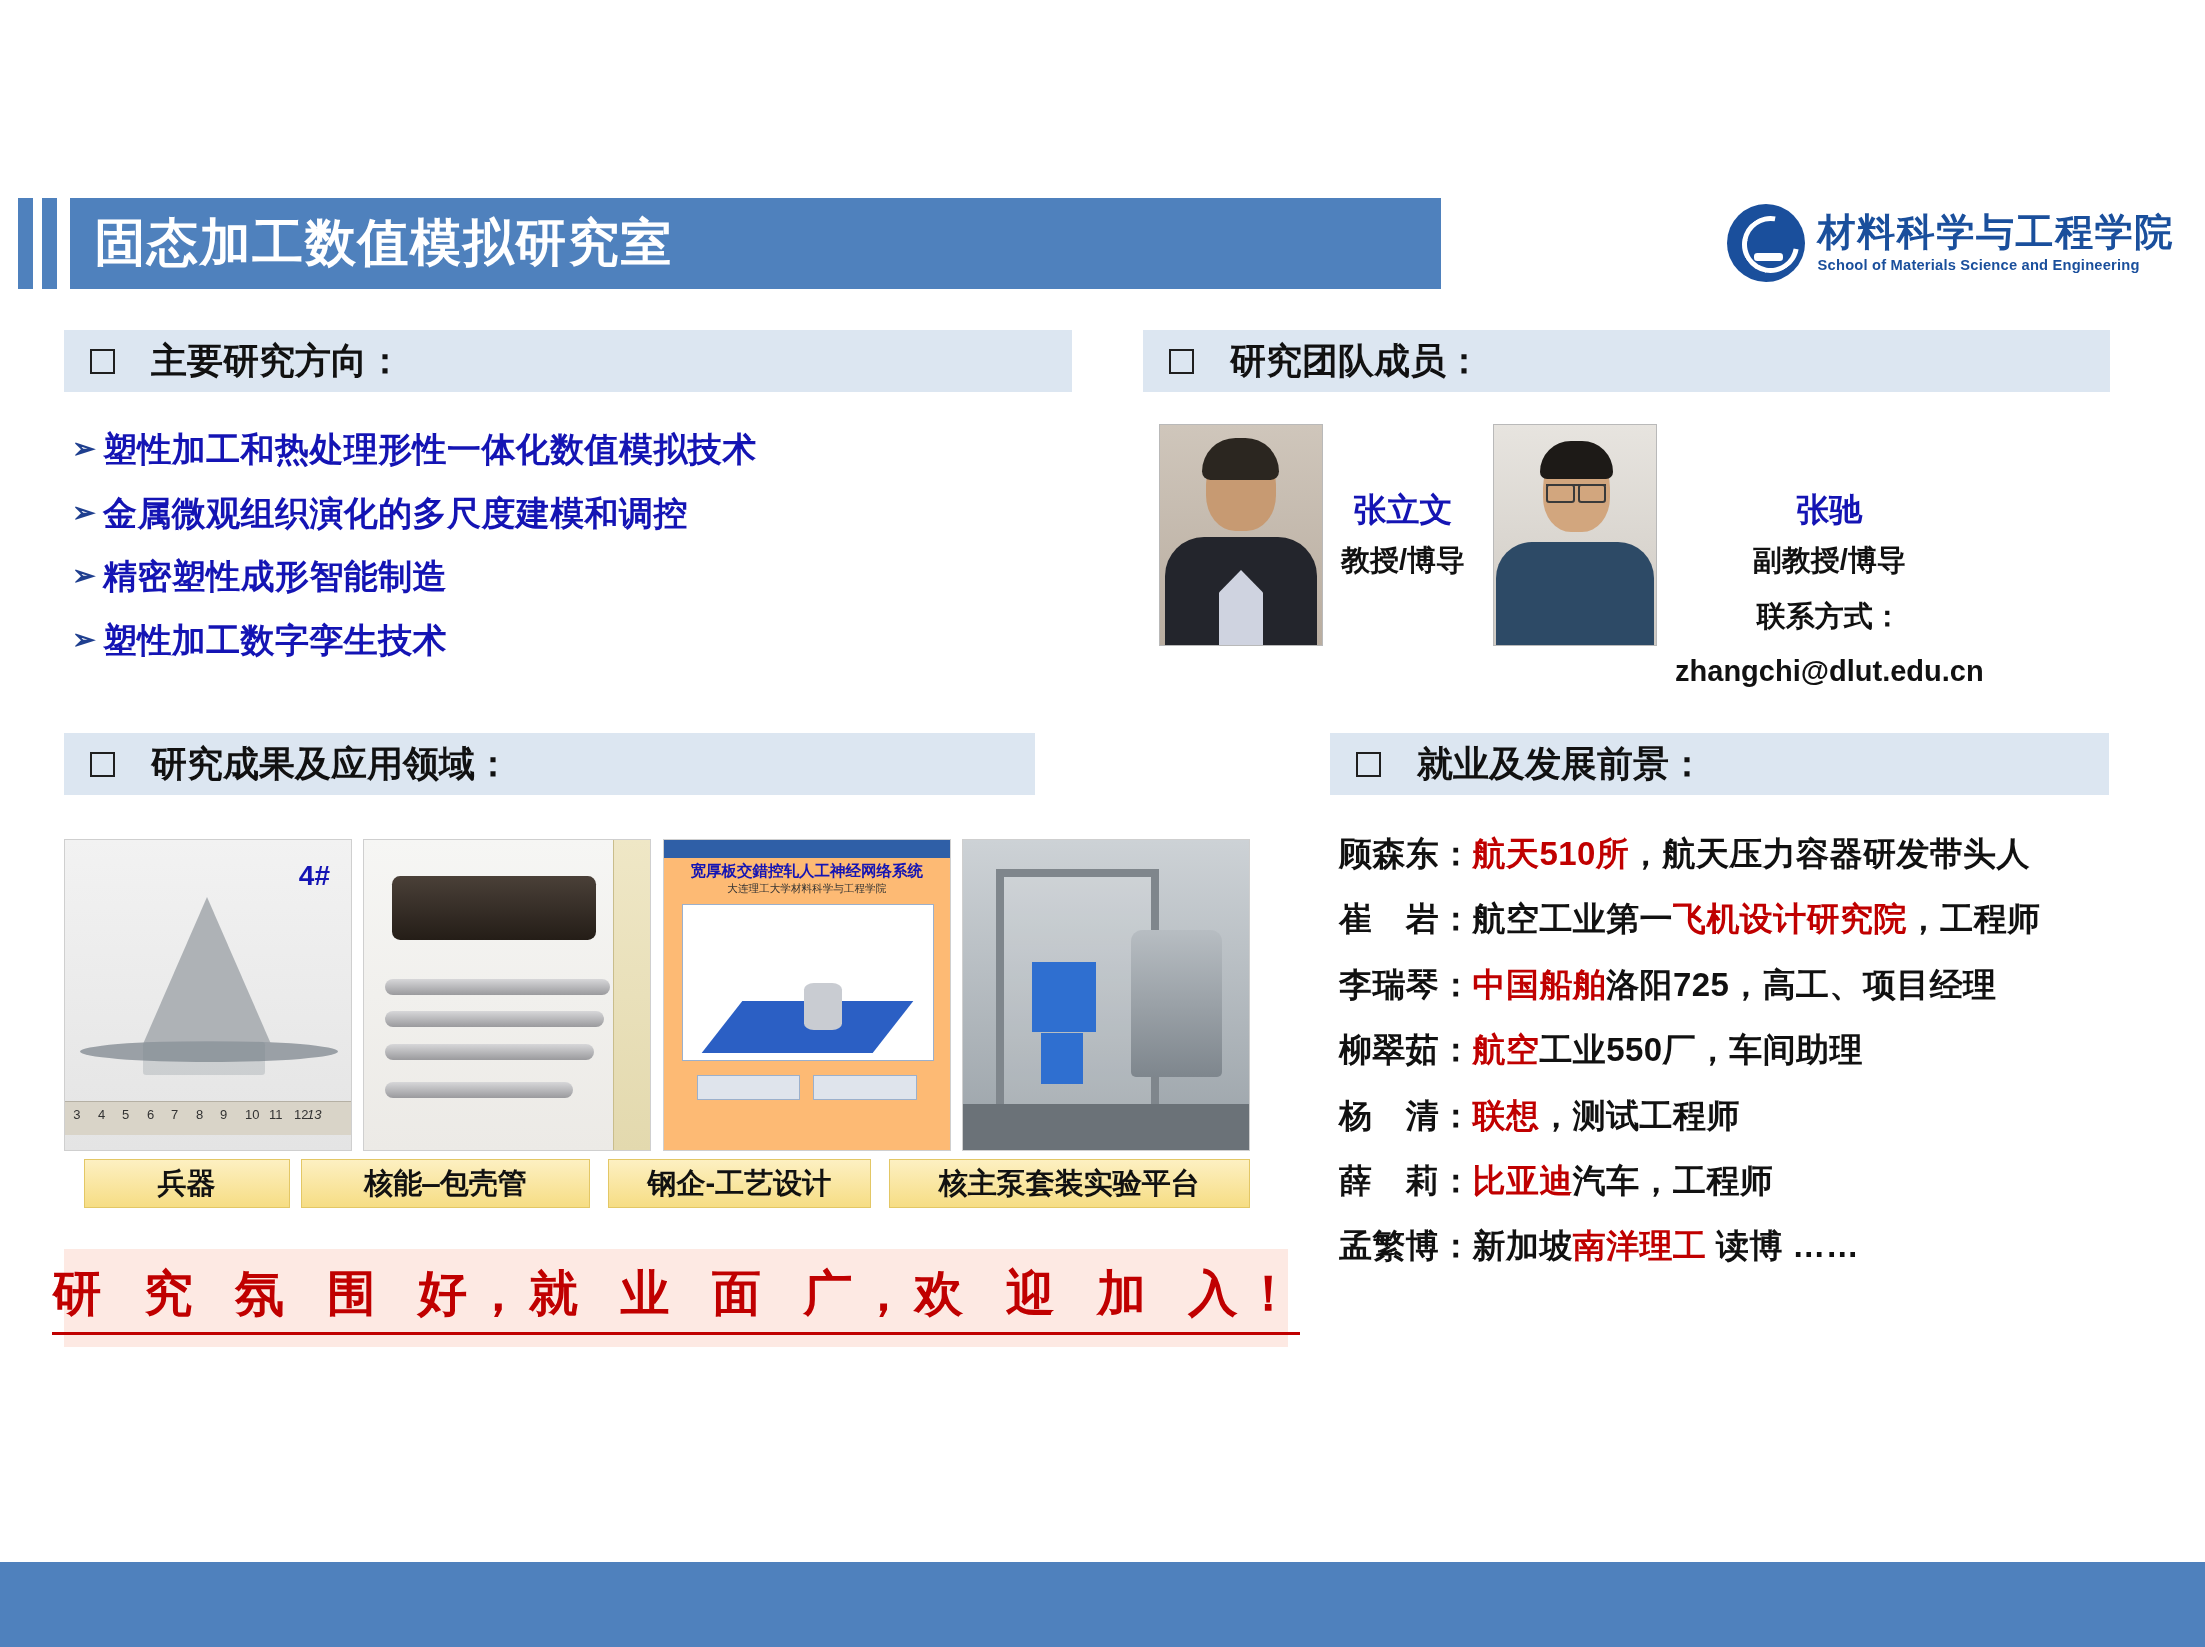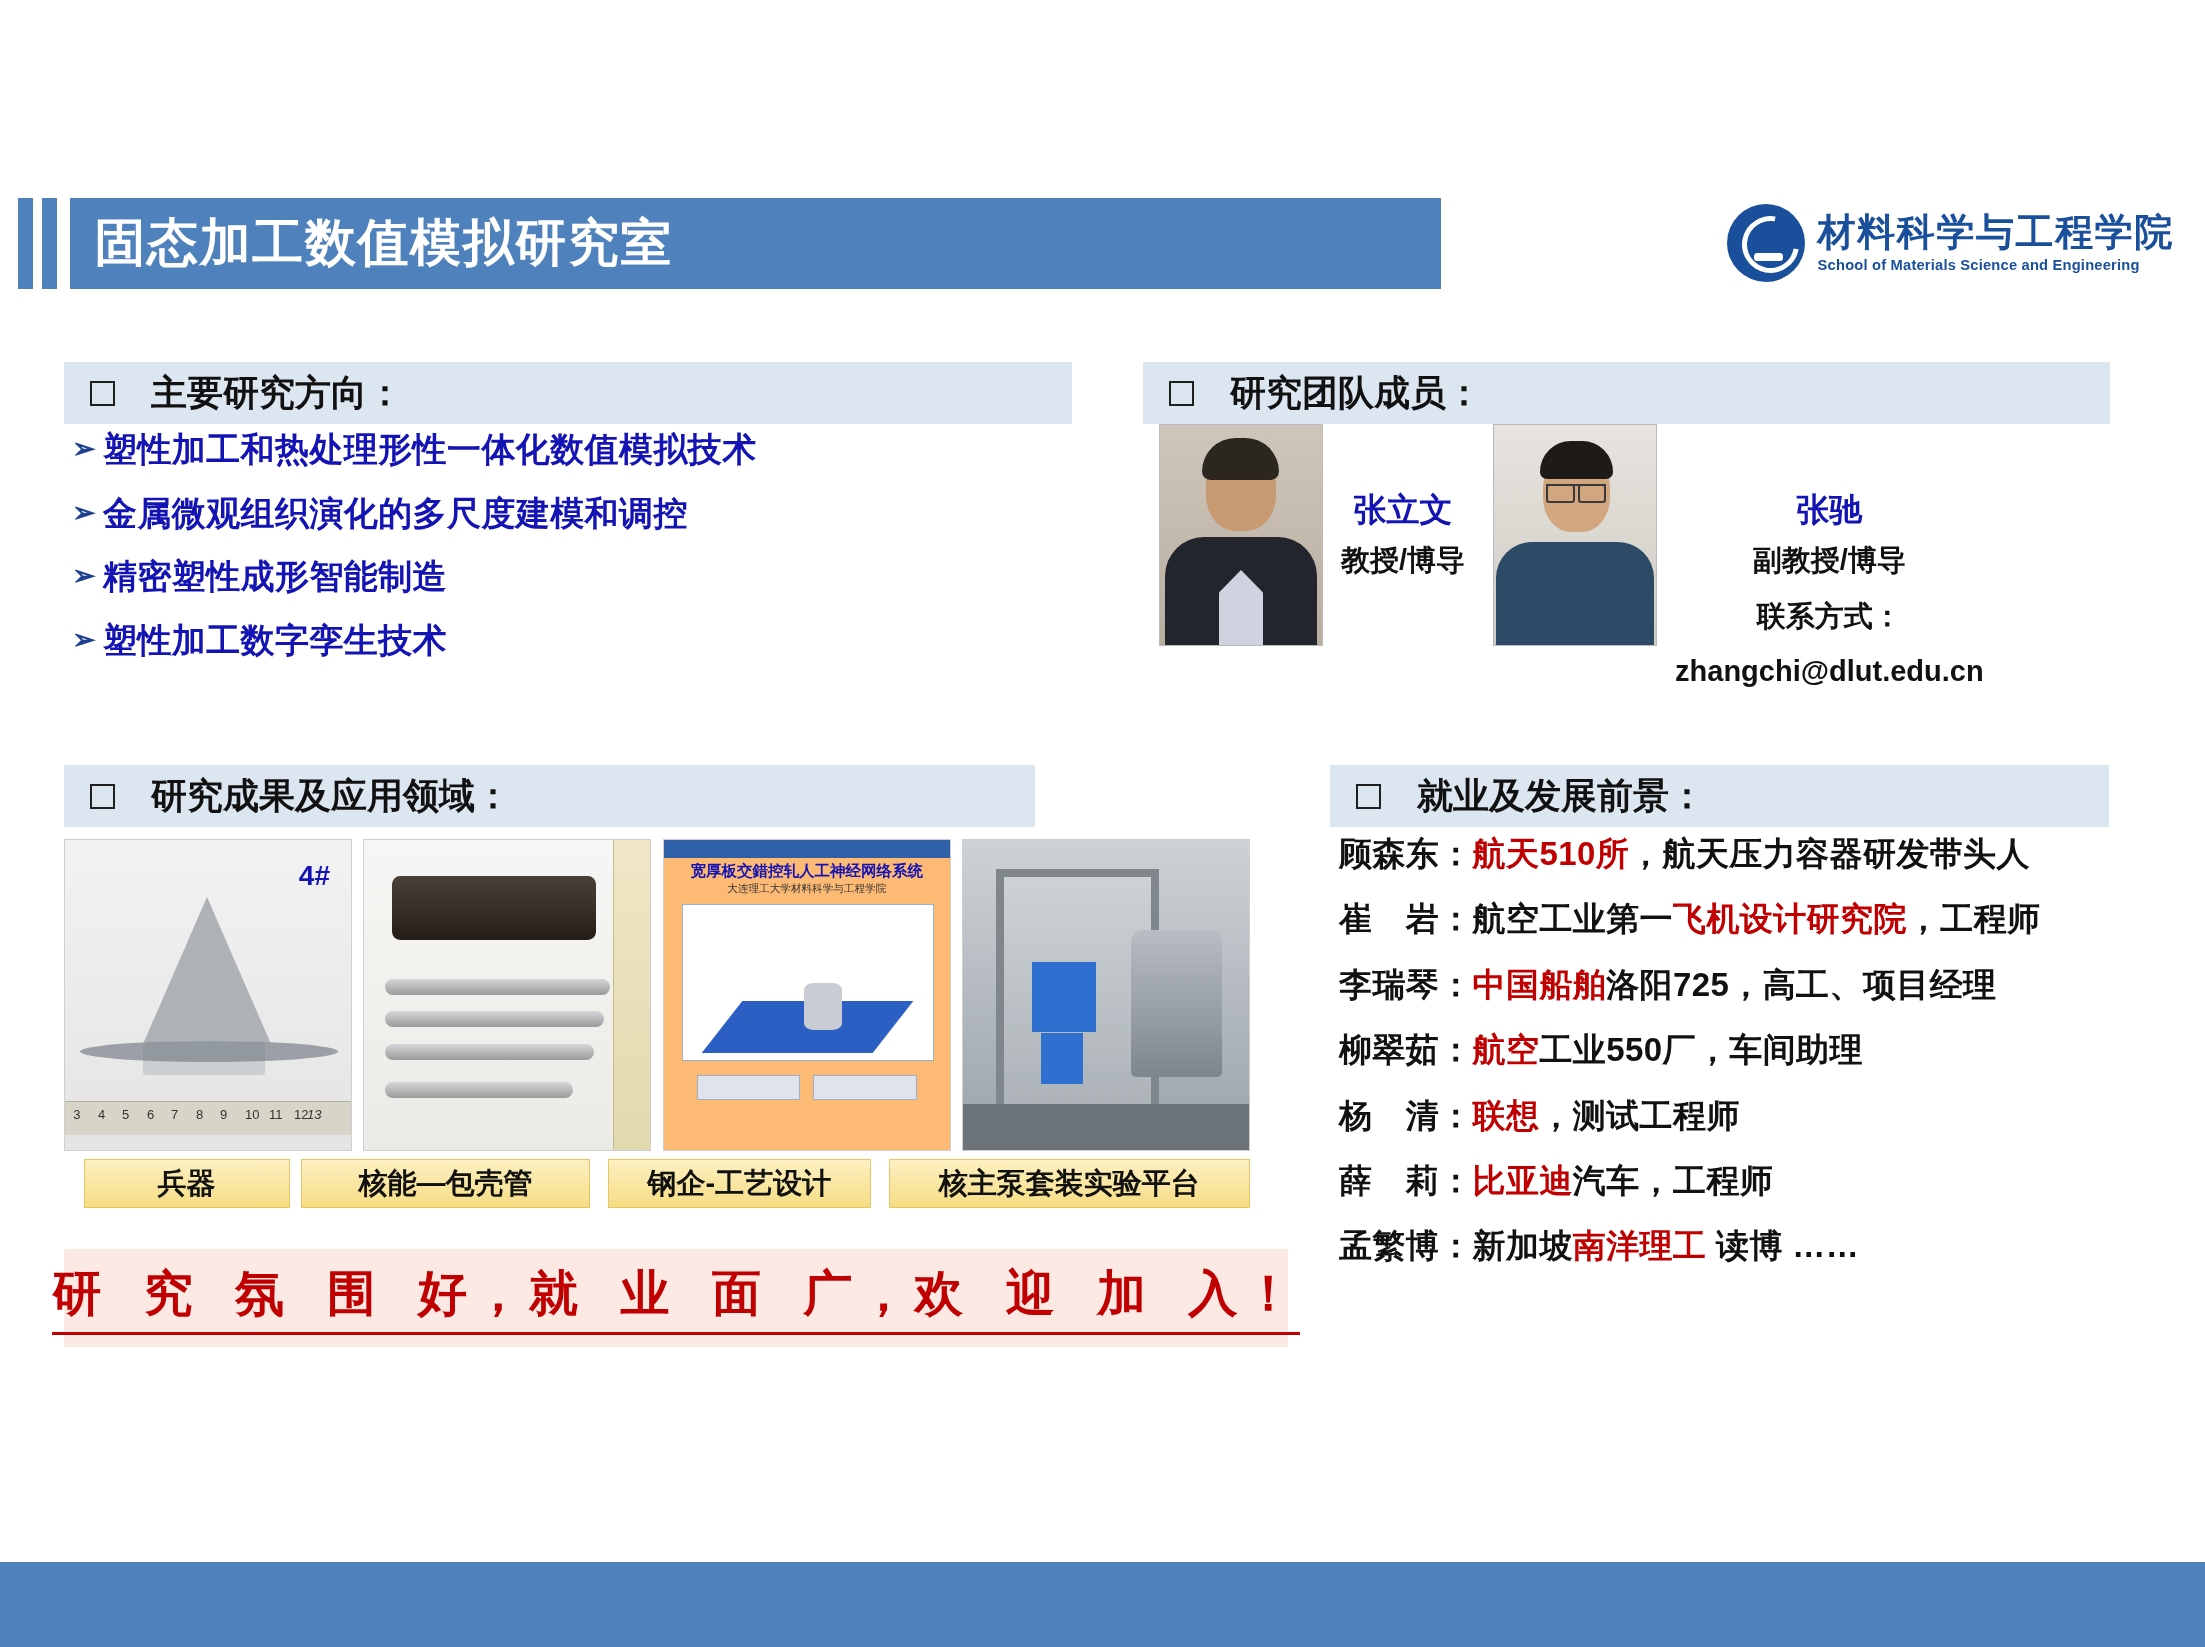--- a/index.html
+++ b/index.html
@@ -103,21 +103,20 @@
     white-space: nowrap;
   }
 
   
   .sec-header {
     position: absolute;
     background: #dce6f1;
     display: flex;
     align-items: center;
     height: 62px;
-    margin-top: 32px;
   }
   .sec-square {
     width: 21px;
     height: 21px;
     border: 2.4px solid #1f1f1f;
     margin-left: 26px;
     flex: none;
   }
   .sec-label {
     margin-left: 36px;
@@ -485,21 +484,21 @@
     border: 0.8px solid #e3c765;
     display: flex;
     align-items: center;
     justify-content: center;
     font-size: 29px;
     font-weight: bold;
     color: #111111;
     white-space: nowrap;
   }
   .cap.w1 { width: 204px; margin-left: 19.6px; }
-  .cap.w2 { width: 287px; }
+  .cap.w2 { width: 287px; font-family: Liberation Mono, monospace; }
   .cap.w3 { width: 261px; margin-left: 6.5px; }
   .cap.w4 { width: 359px; margin-left: 6.5px; }
 
   
   .slogan {
     position: absolute;
     left: 64px;
     top: 1249px;
     width: 1224px;
     height: 98px;

